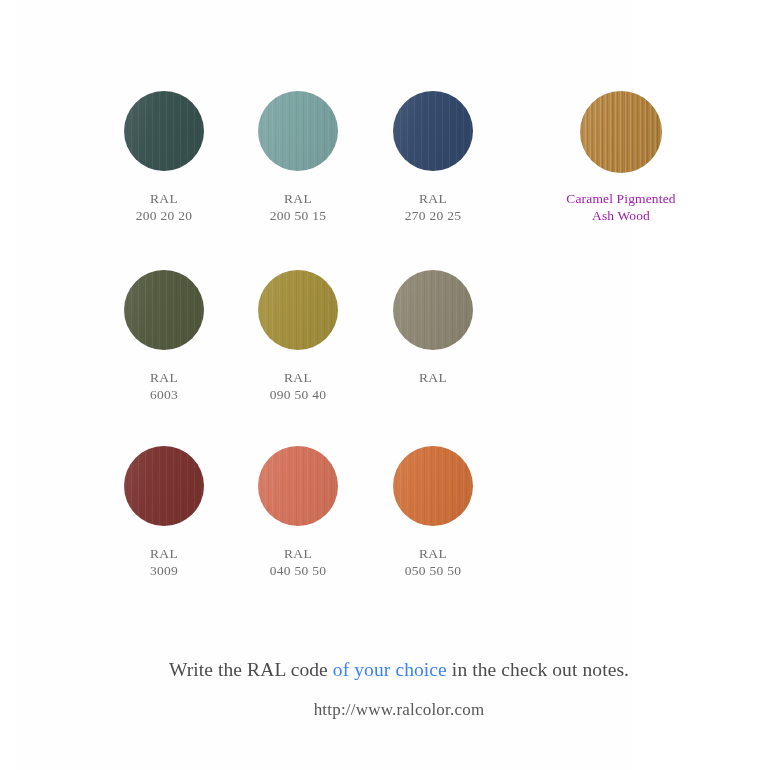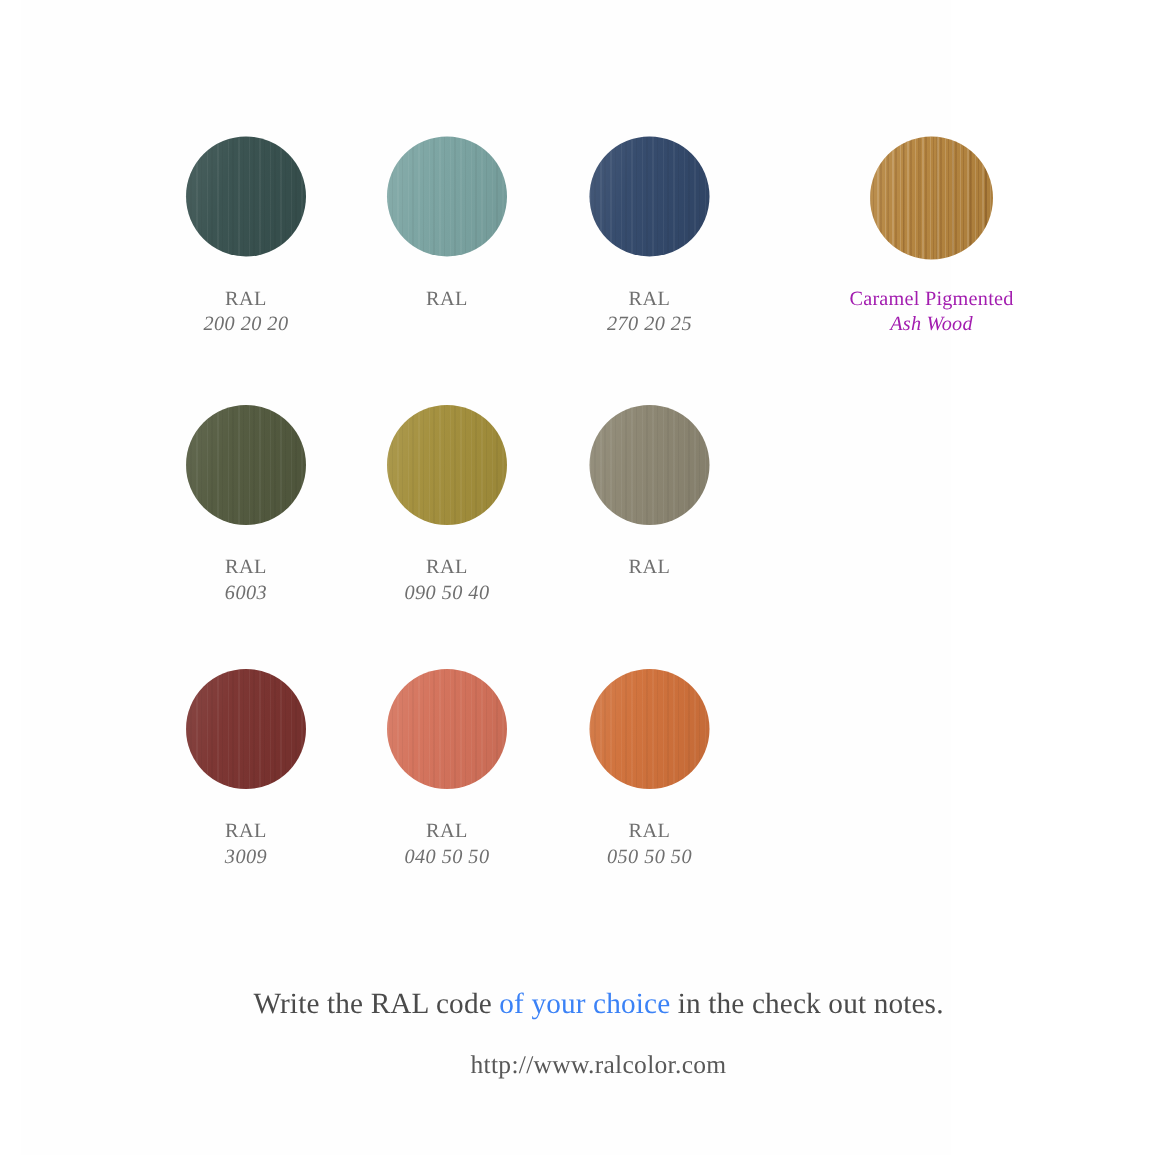--- a/index.html
+++ b/index.html
@@ -123,21 +123,21 @@
   }
 
   .caption {
     margin-top: 20px;
     color: #6f6f6f;
     font-size: 13.5px;
     line-height: 17px;
     letter-spacing: 0.3px;
   }
   .caption .line-1 { display: block; }
-  .caption .line-2 { display: block; font-style: italic; }
+  .caption .line-2 { display: block; }
   .caption.wood {
     color: #a21caf;
     letter-spacing: 0.15px;
   }
 
   
   .footer {
     position: absolute;
     left: 0;
     top: 658px;
@@ -183,20 +183,21 @@
 
       <div class="cell cell-1">
         <div class="disc-wrap">
           <div class="disc" style="background:#7ba4a2">
             <div class="grain"></div>
             <div class="sheen"></div>
           </div>
         </div>
         <div class="caption">
           <span class="line-1">RAL</span>
+          <span class="line-2">200 50 15</span>
         </div>
       </div>
 
       <div class="cell cell-2">
         <div class="disc-wrap">
           <div class="disc" style="background:#33496b">
             <div class="grain"></div>
             <div class="sheen"></div>
           </div>
         </div>

